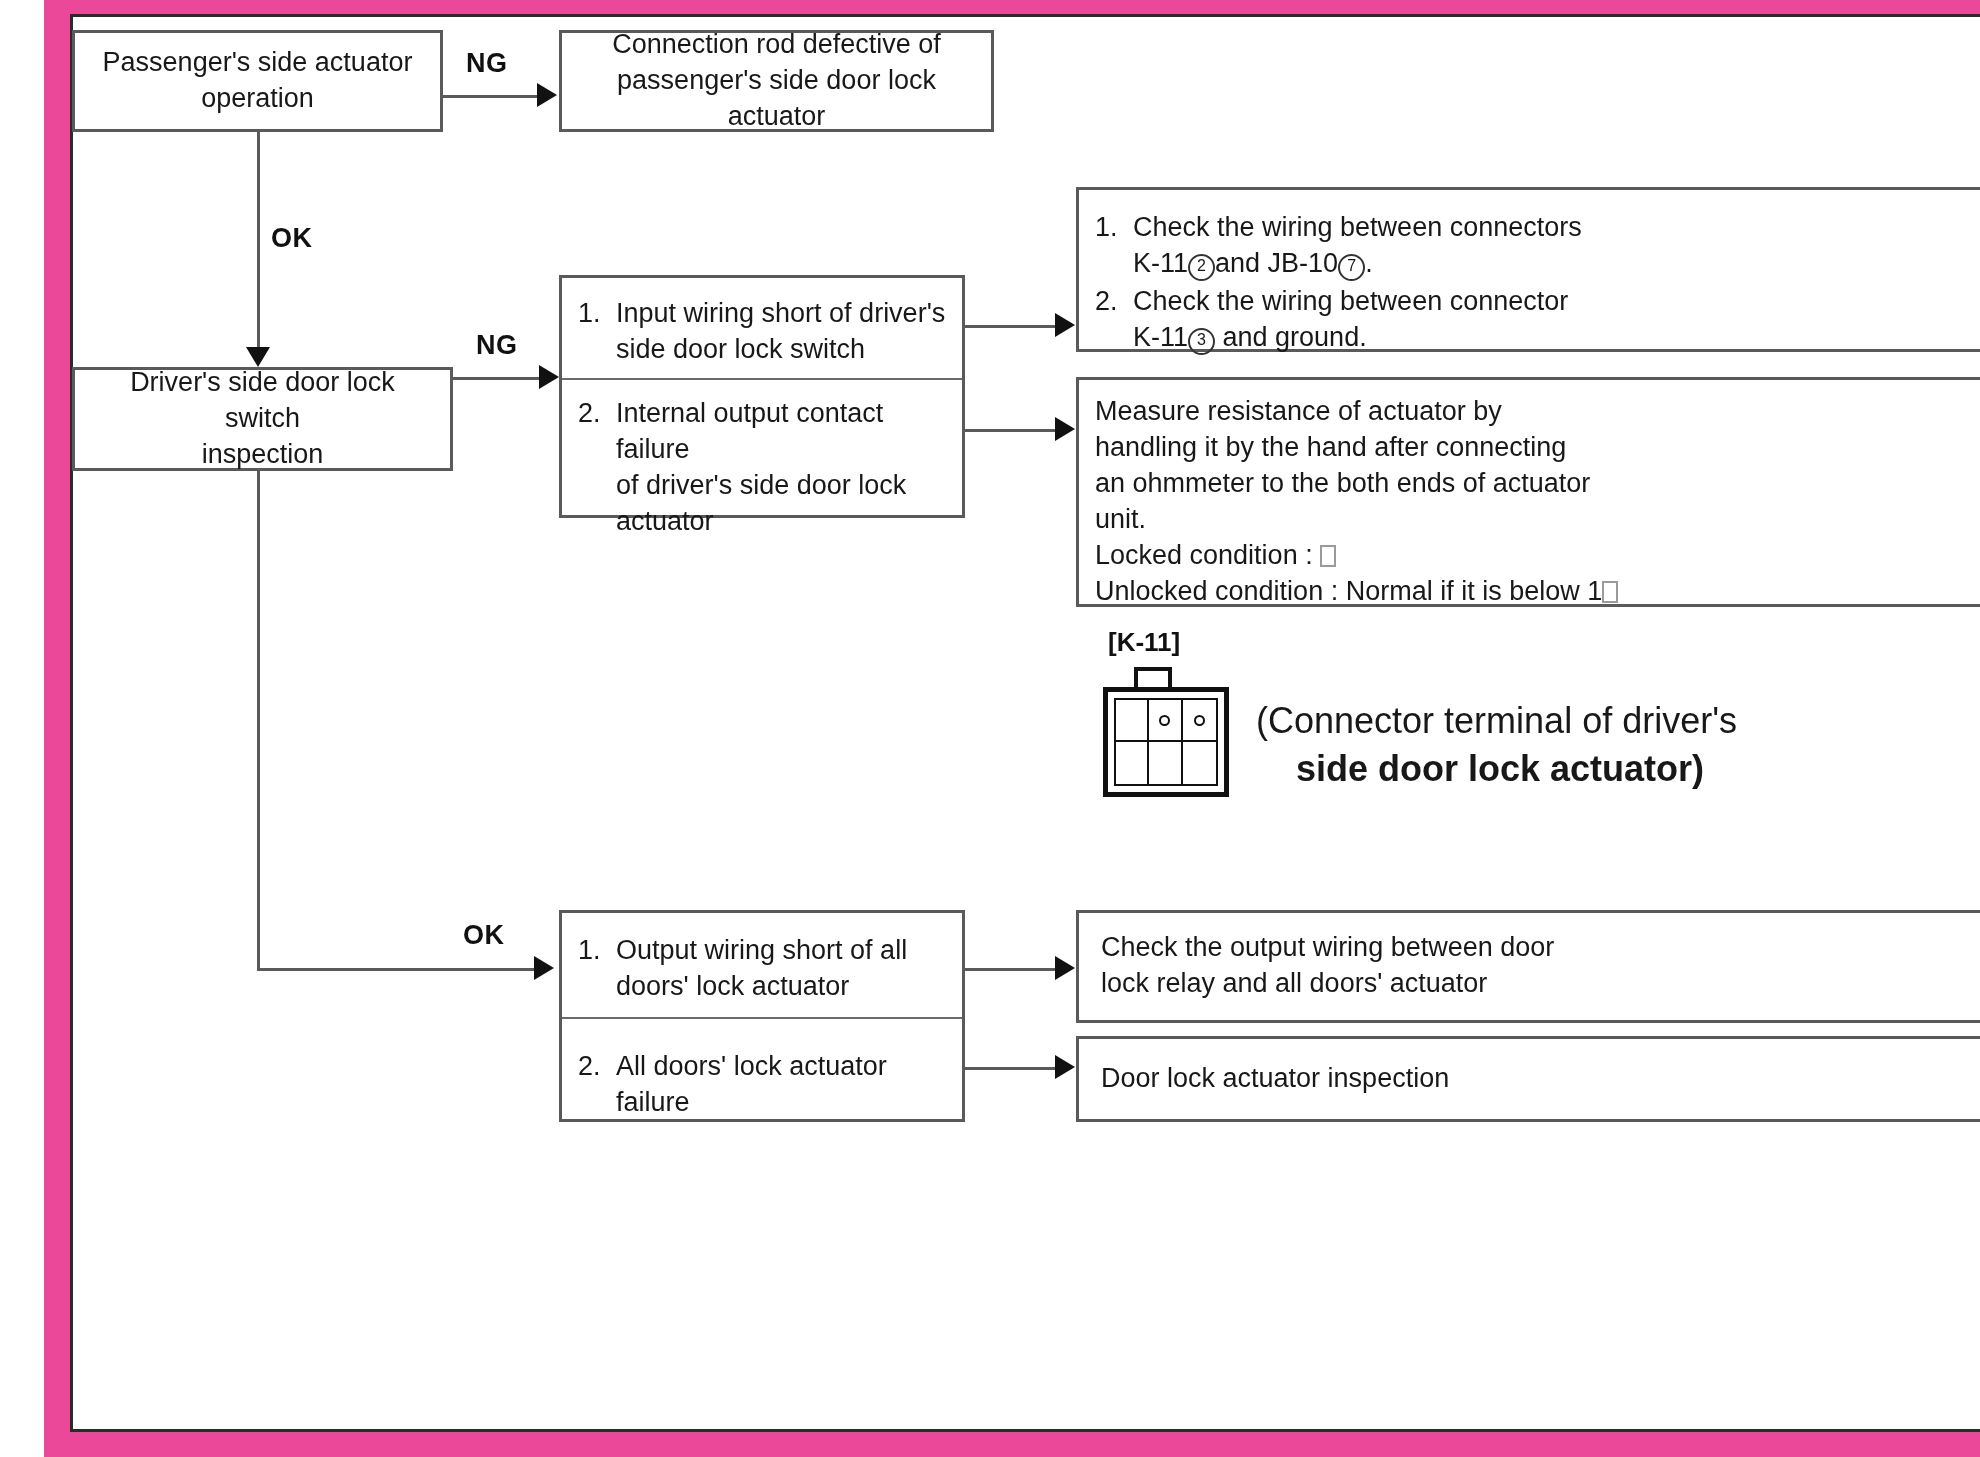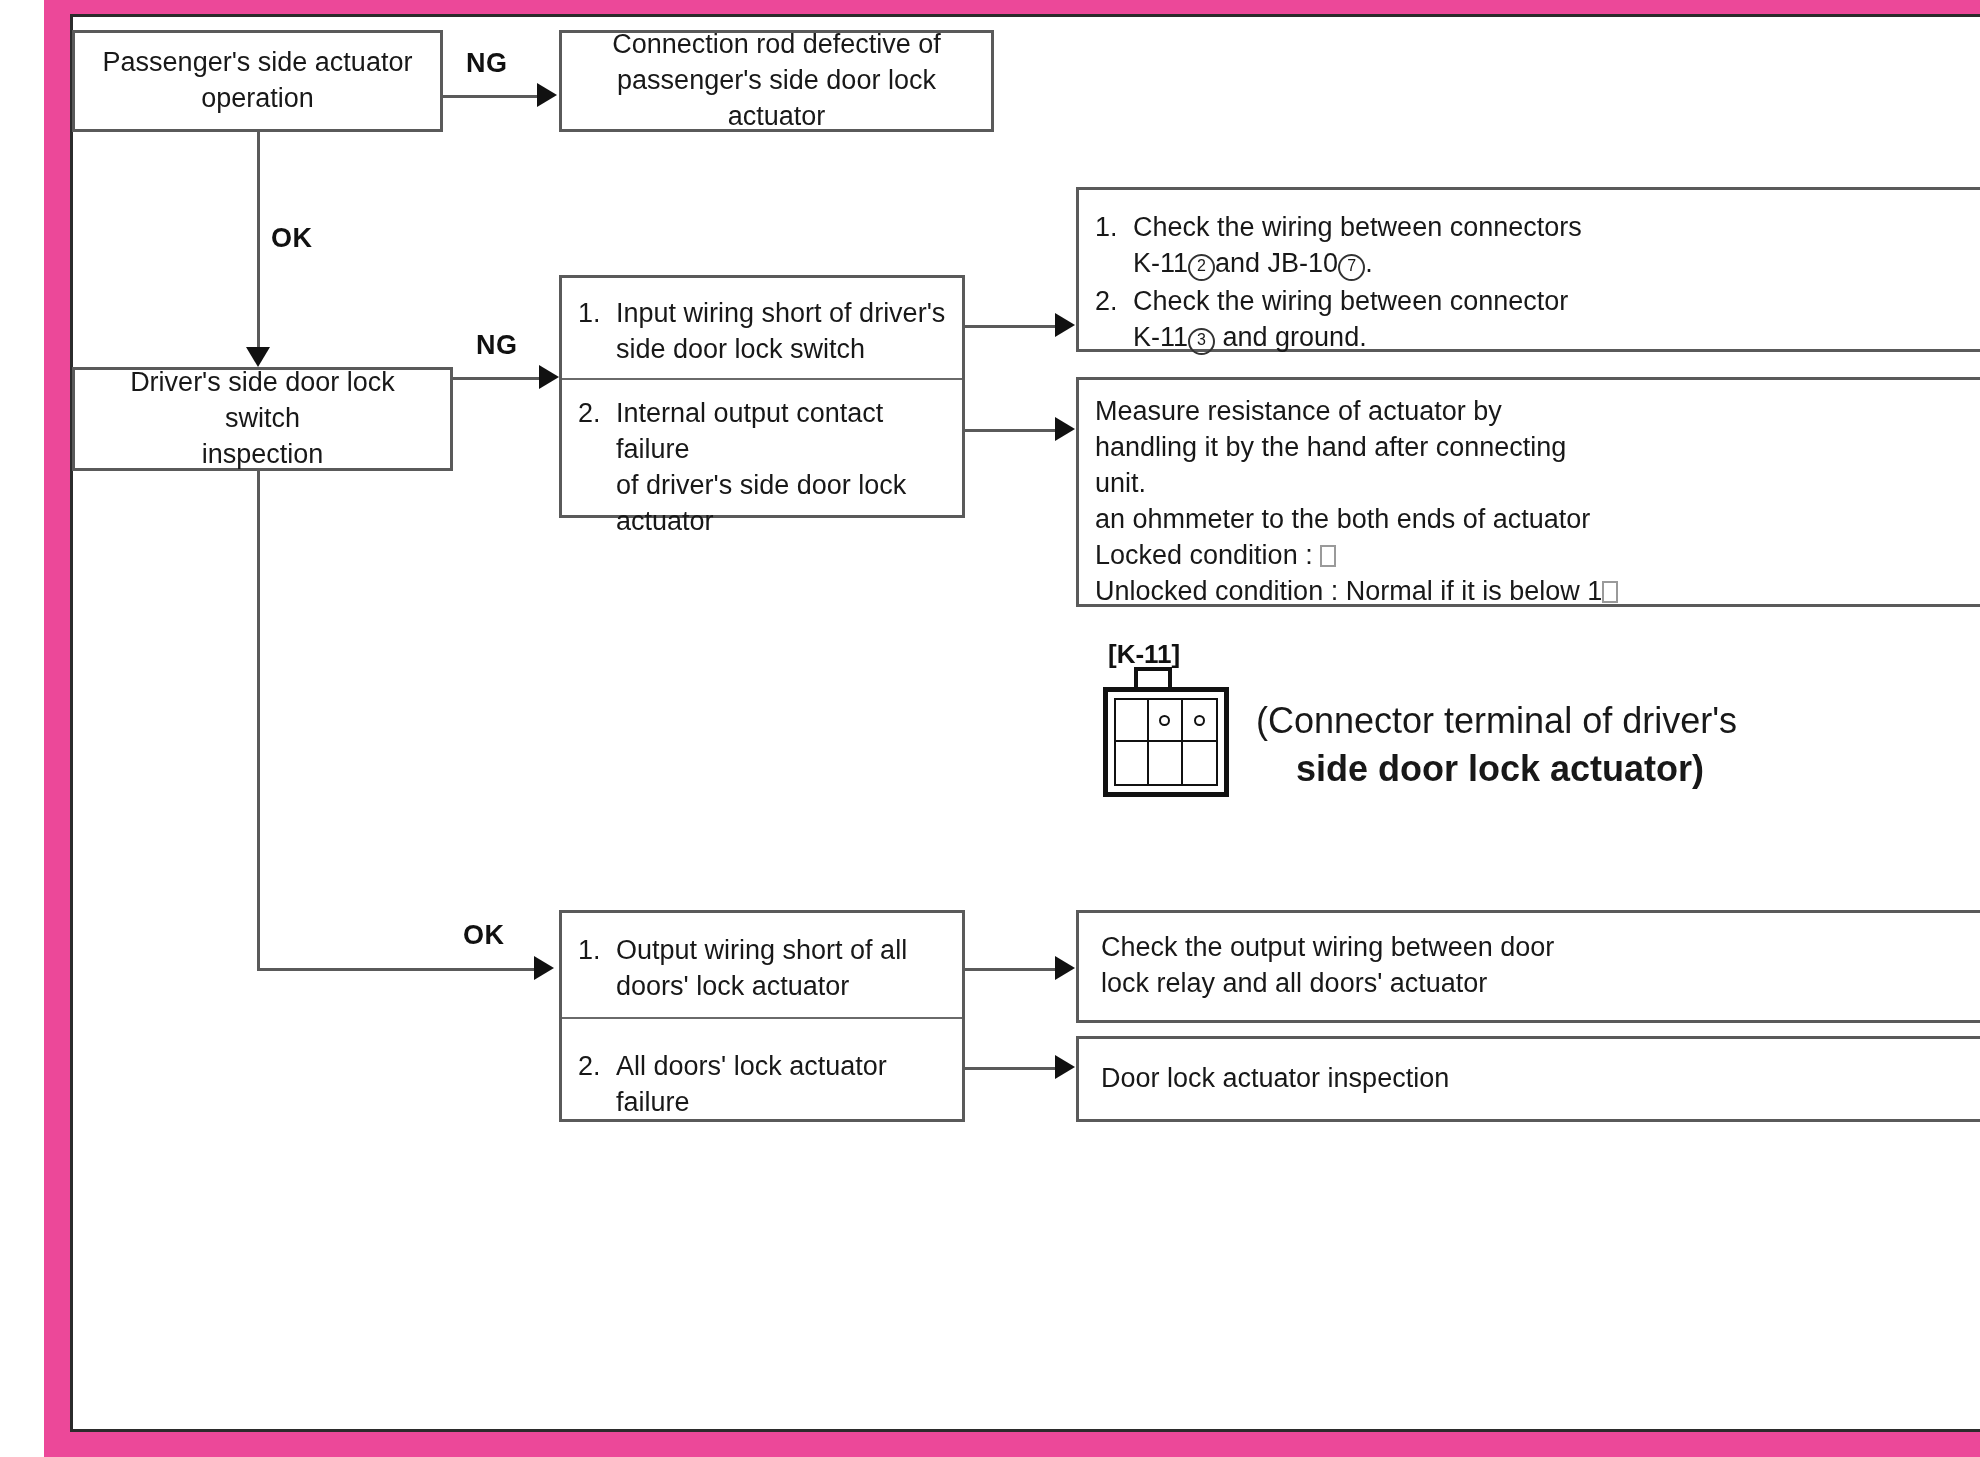--- a/index.html
+++ b/index.html
@@ -285,29 +285,29 @@
       </div>
     </div>
 
     <div class="hline" style="left:891px; top:412px; width:98px;"></div>
     <div class="arrow-right" style="left:982px; top:400px;"></div>
 
     <div class="box" style="left:1003px; top:360px; width:920px; height:230px;">
       <div class="box-inner" style="padding-top:14px;">
         <div>Measure resistance of actuator by</div>
         <div>handling it by the hand after connecting</div>
+        <div>an ohmmeter to the both ends of actuator</div>
         <div>unit.</div>
-        <div>an ohmmeter to the both ends of actuator</div>
         <div><span>Locked condition : </span><span class="tofu"></span></div>
         <div><span>Unlocked condition : Normal if it is below 1</span><span class="tofu"></span></div>
       </div>
     </div>
 
     <div class="conn-wrap" style="left:1003px; top:610px; width:900px; height:160px;">
-      <div class="conn-label" style="left:32px; top:12px;">[K-11]</div>
+      <div class="conn-label" style="left:32px; top:0px;">[K-11]</div>
 
       <div class="conn-tab" style="left:58px; top:40px; width:38px; height:22px;"></div>
 
       <div class="conn-body" style="left:27px; top:60px; width:126px; height:110px;">
         <div class="conn-grid" style="left:6px; top:6px; right:6px; bottom:6px;">
           <div class="conn-cell"></div>
           <div class="conn-cell">
               <span class="pin-dot"></span>
             </div>
           <div class="conn-cell">

